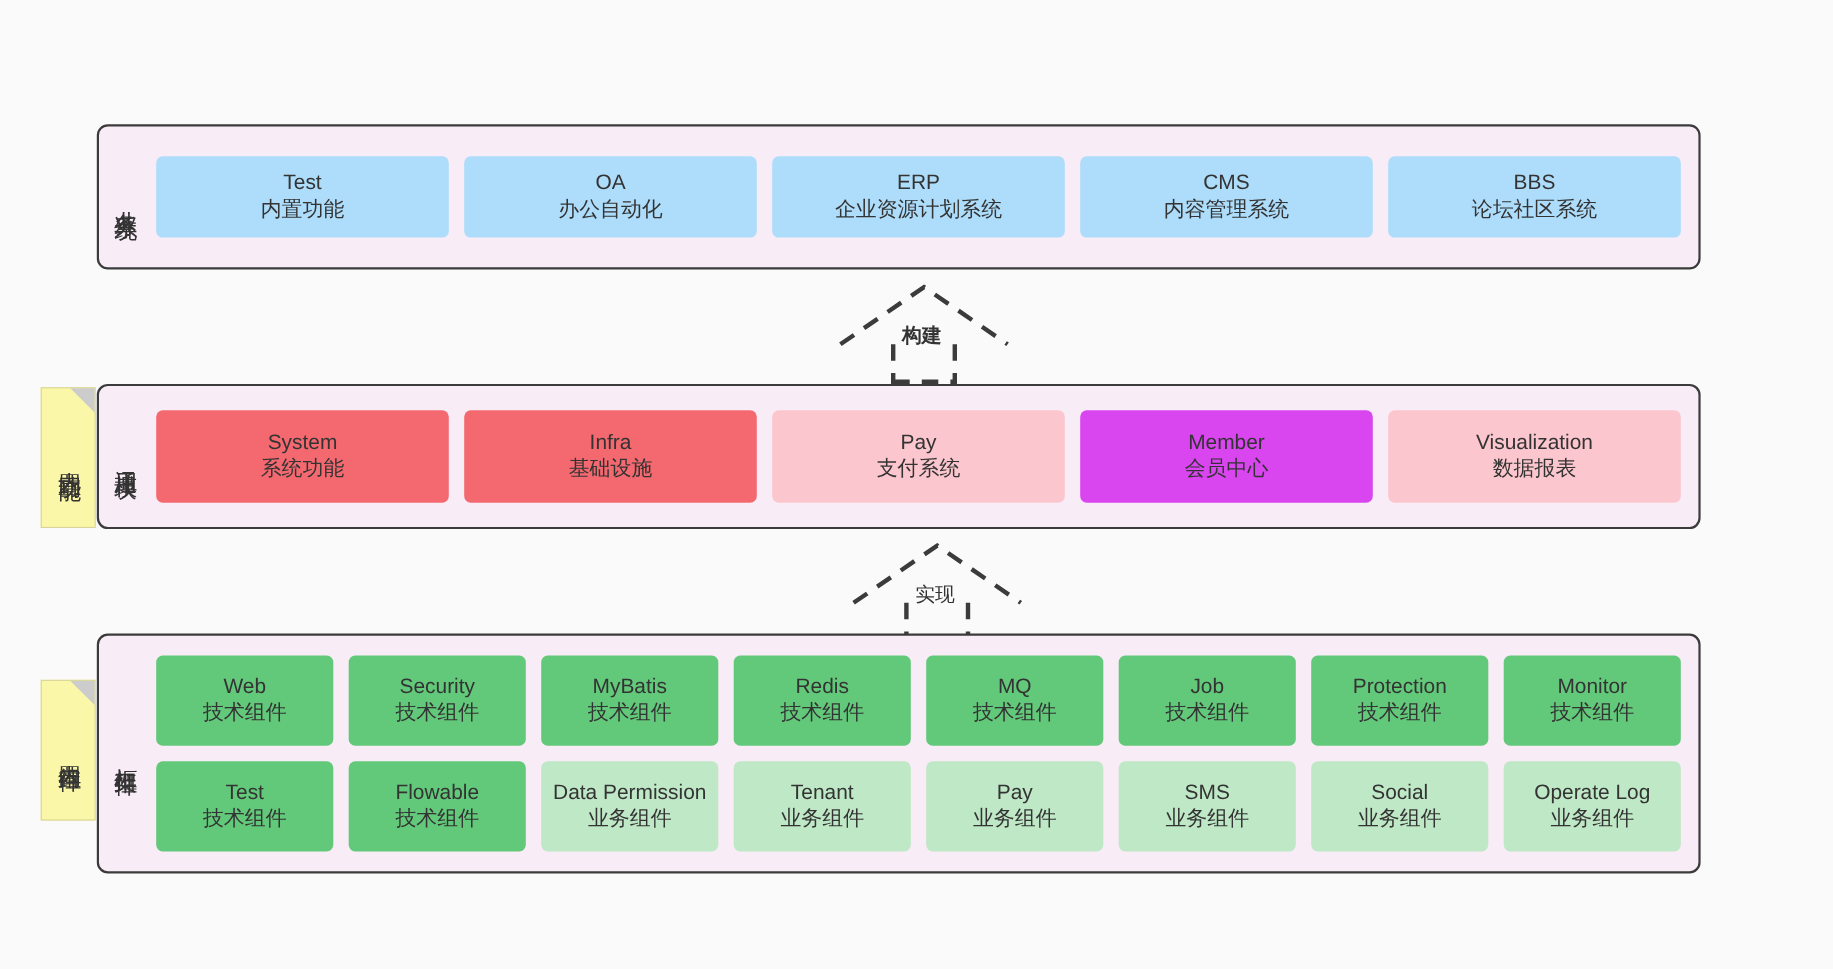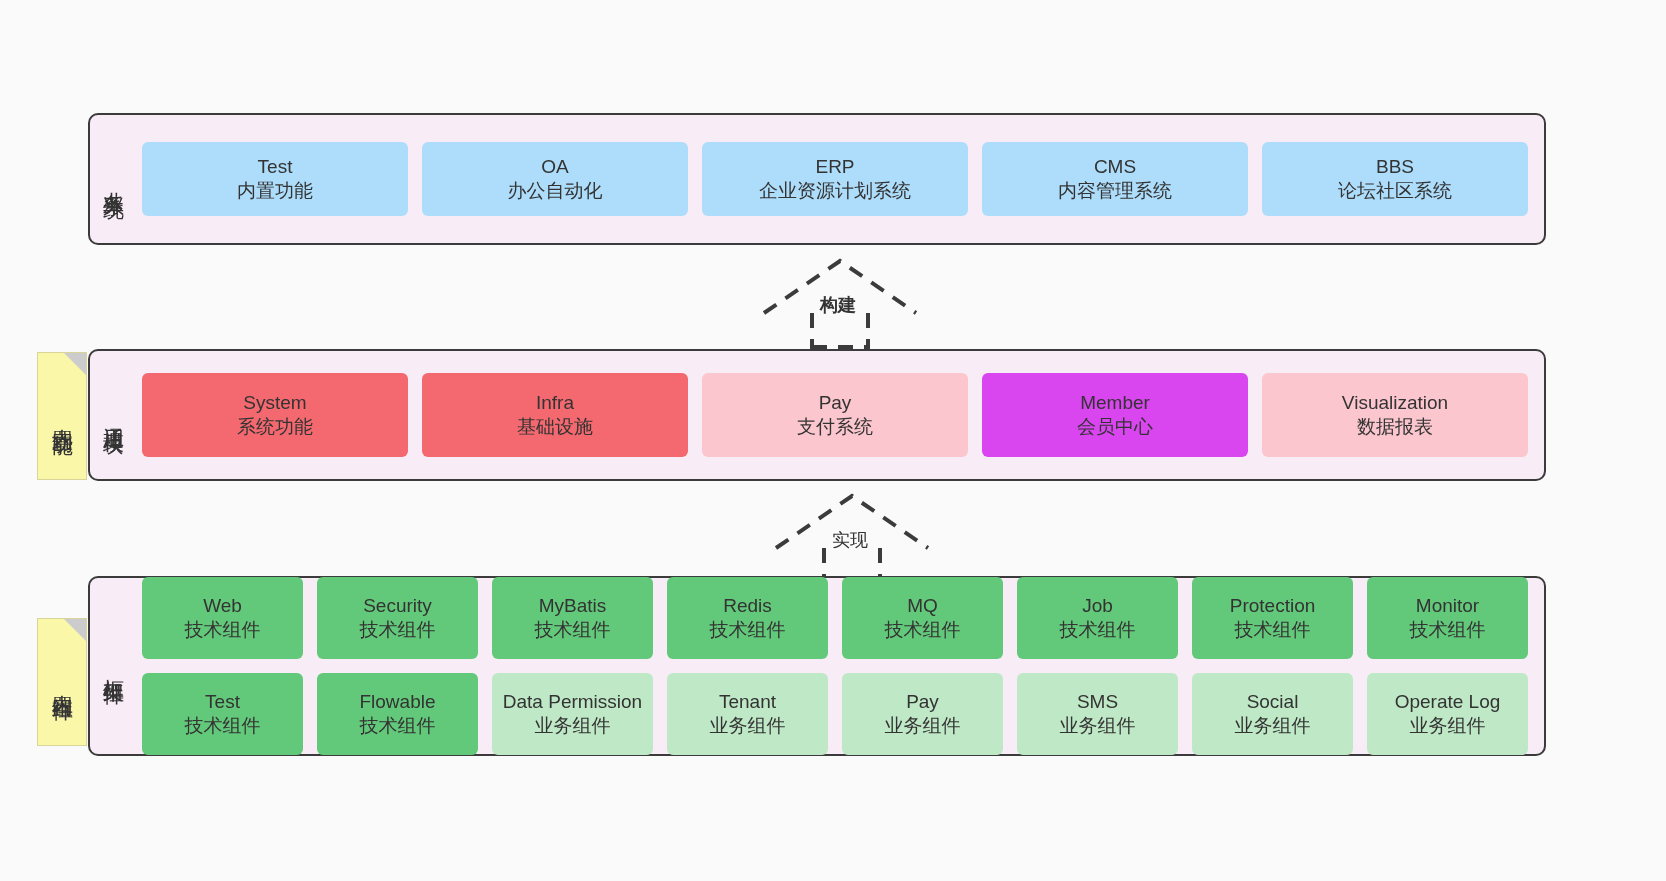--- a/index.html
+++ b/index.html
@@ -81,21 +81,21 @@
     left: 88px; top: 113px; width: 1458px; height: 132px;
   }
   #layer-business .cell { height: 74px; background: #ADDDFB; }
 
   #layer-modules {
     left: 88px; top: 349px; width: 1458px; height: 132px;
   }
   #layer-modules .cell { height: 84px; }
 
   #layer-framework {
-    left: 88px; top: 576px; width: 1458px; height: 180px;
+    left: 88px; top: 576px; width: 1458px; height: 218px;
   }
   #layer-framework .cell { height: 82px; }
 
   
   .note {
     position: absolute;
     background: #FBF7A8;
     border: 1px solid #d8d49a;
     box-sizing: border-box;
     display: flex;

